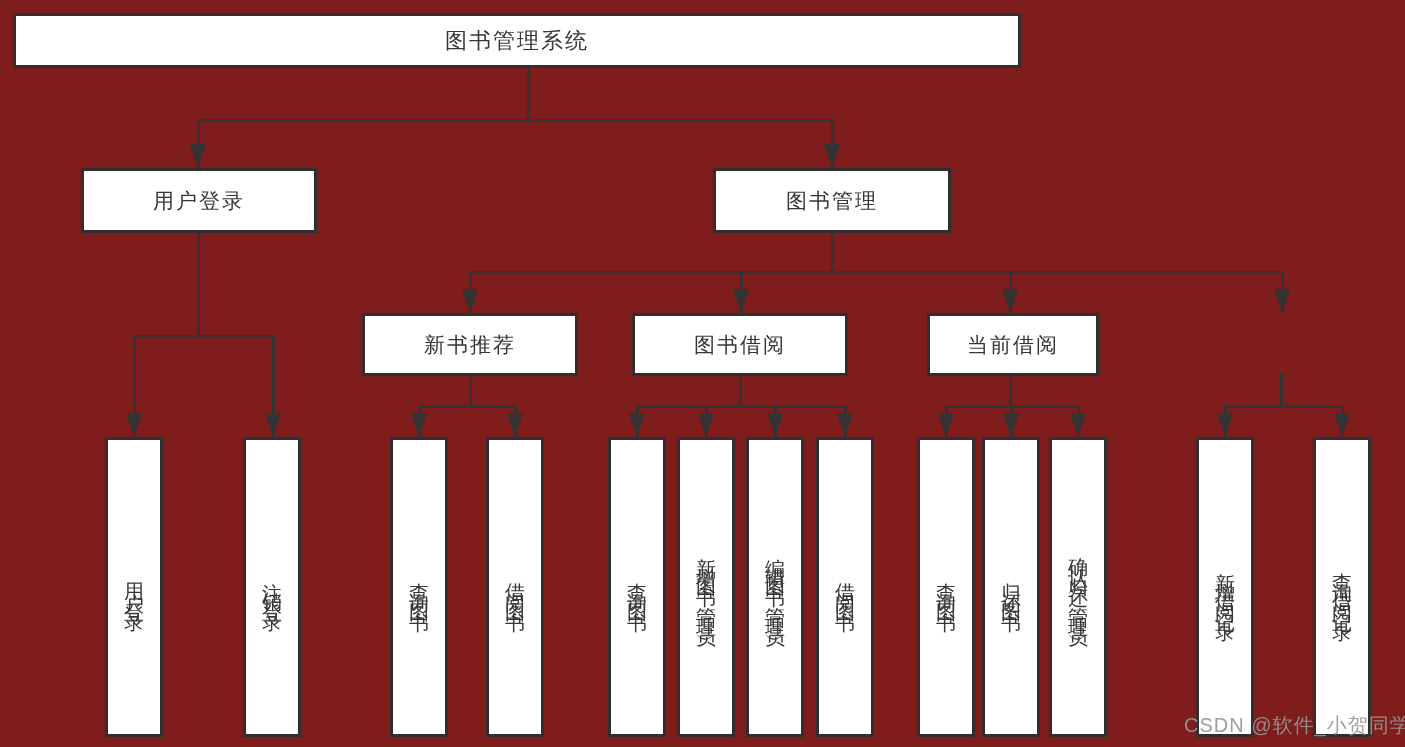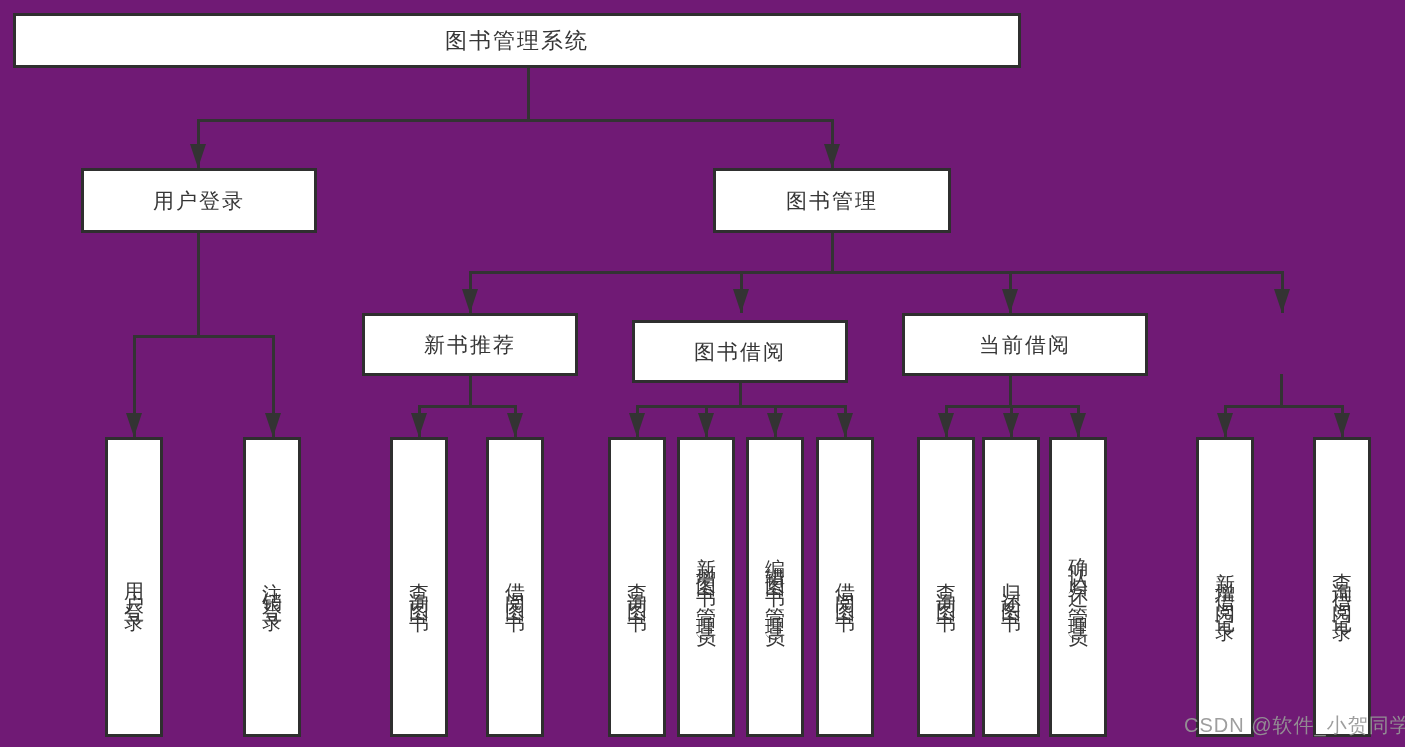--- a/index.html
+++ b/index.html
@@ -1,19 +1,19 @@
 <!DOCTYPE html>
 <html><head>
 <meta charset="utf-8">
 <style>
   html,body{margin:0;padding:0;background:#ffffff;}
   #canvas{
     position:relative;
     width:1405px;height:747px;
-    background:#701a75;
+    background:#7f1d1d;
     font-family:"Liberation Sans","DejaVu Sans",sans-serif;
     overflow:hidden;
   }
   .box{
     position:absolute;
     border:3px solid #2f2f2f;
     background:#ffffff;
     box-sizing:border-box;
     display:flex;align-items:center;justify-content:center;
     color:#363636;
@@ -118,24 +118,24 @@
   <div class="box" style="left:81px;top:168px;width:236px;height:65px;">
     <span class="h-label">用户登录</span>
   </div>
   <div class="box" style="left:713px;top:168px;width:238px;height:65px;">
     <span class="h-label">图书管理</span>
   </div>
 
   <div class="box" style="left:362px;top:313px;width:216px;height:63px;">
     <span class="h-label">新书推荐</span>
   </div>
-  <div class="box" style="left:632px;top:320px;width:216px;height:63px;">
+  <div class="box" style="left:632px;top:313px;width:216px;height:63px;">
     <span class="h-label">图书借阅</span>
   </div>
-  <div class="box" style="left:902px;top:313px;width:246px;height:63px;">
+  <div class="box" style="left:927px;top:313px;width:172px;height:63px;">
     <span class="h-label">当前借阅</span>
   </div>
 
   <div class="box" style="left:105px;top:437px;width:58px;height:300px;">
     <span class="leaf-label">用户登录</span>
   </div>
   <div class="box" style="left:243px;top:437px;width:58px;height:300px;">
     <span class="leaf-label">注销登录</span>
   </div>
 

